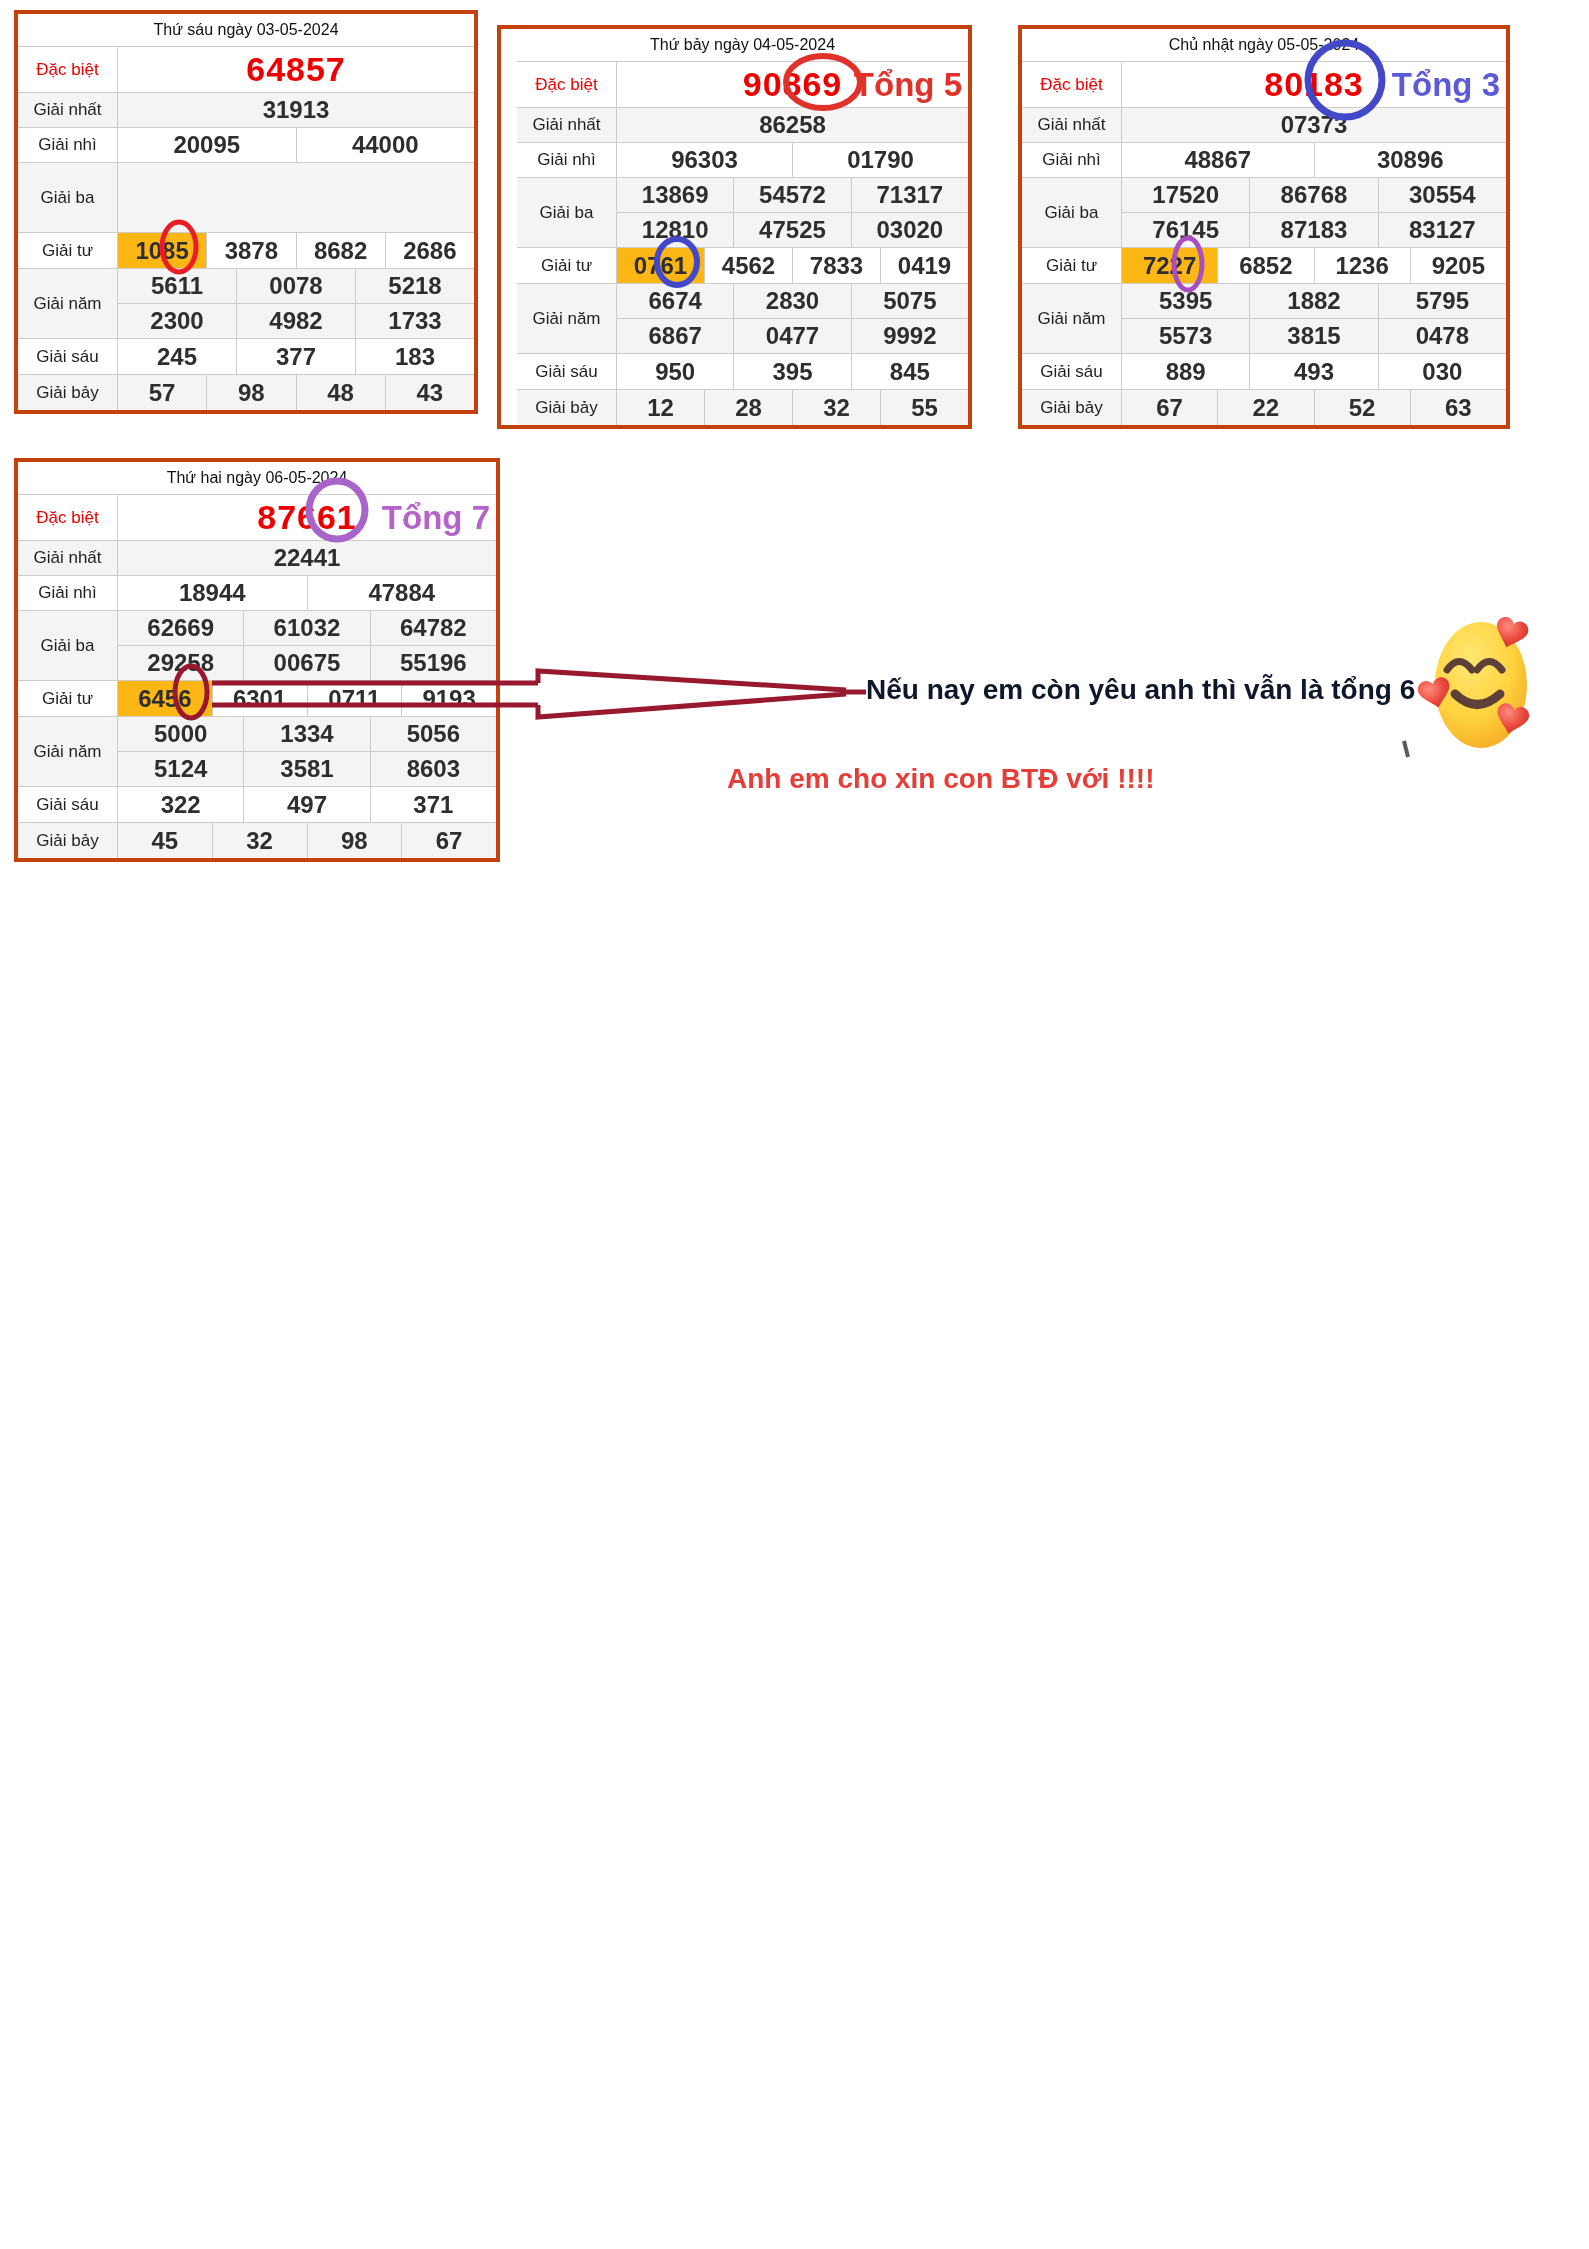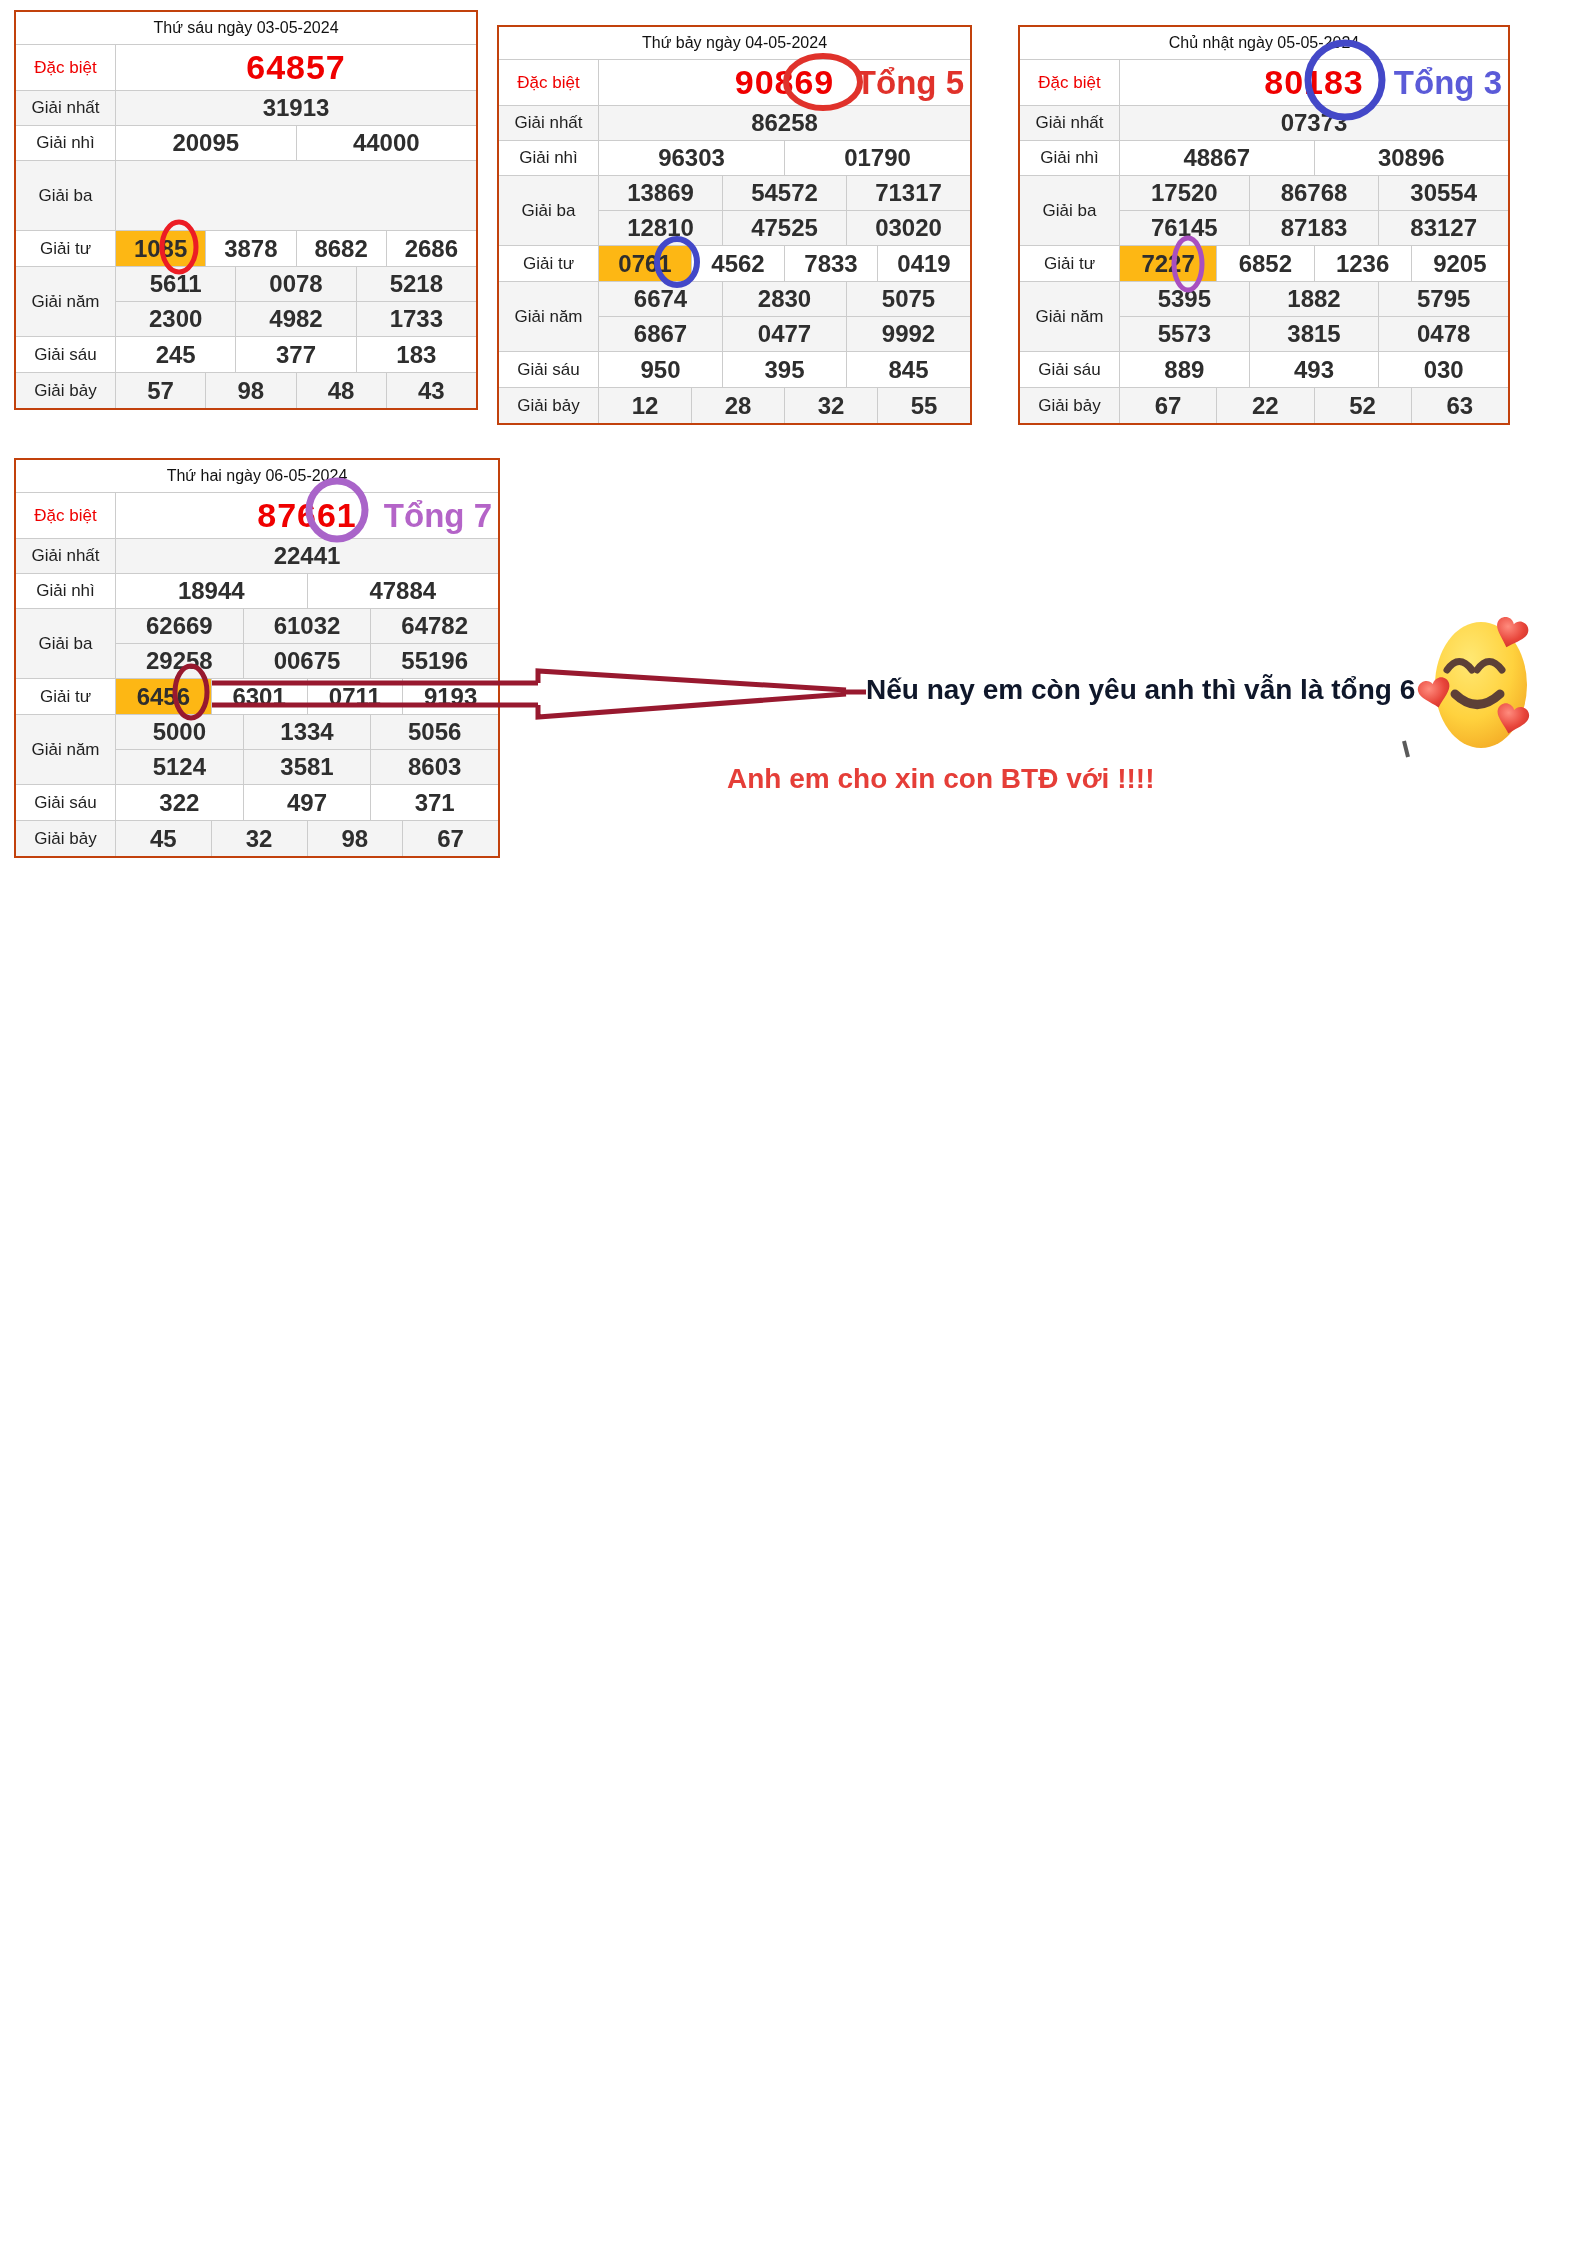--- a/index.html
+++ b/index.html
@@ -1,20 +1,20 @@
 <!DOCTYPE html>
 <html><head>
 <meta charset="utf-8">
 <style>
   html,body{margin:0;padding:0;background:#fff;}
   #page{position:relative;width:1589px;height:2249px;background:#ffffff;overflow:hidden;
         font-family:"Liberation Sans",sans-serif;}
 
   
-  .xtable{position:absolute;background:#fff;border:2px solid #c2410c;box-sizing:border-box;}
+  .xtable{position:absolute;background:#fff;border:4px solid #c2410c;box-sizing:border-box;}
   .row{display:flex;border-top:1px solid #cccccc;box-sizing:border-box;}
   .row-header{height:32px;border-top:none;align-items:center;justify-content:center;
               font-size:16px;color:#111;}
   .row-db{height:46px;}
   .row-s{height:35px;}
   .row-d{height:70px;}
   .row-q{height:36px;}
   .gray{background:#f4f4f4;}
   .lbl{flex:0 0 100px;display:flex;align-items:center;justify-content:center;
        font-size:17px;color:#1f1f1f;border-right:1px solid #cccccc;box-sizing:border-box;}
@@ -105,21 +105,21 @@
       <div class="lbl">Giải bảy</div>
       <div class="vals">
         <div class="cell">57</div>
         <div class="cell">98</div>
         <div class="cell">48</div>
         <div class="cell">43</div>
       </div>
     </div>
   </div>
 
-  <div class="xtable" style="left:497px;top:25px;width:475px;">
+  <div class="xtable" style="left:497px;top:25px;width:475px;padding-left:16px;">
     <div class="row row-header">
       <span>Thứ bảy ngày 04-05-2024</span>
     </div>
     <div class="row row-db">
       <div class="lbl redlbl">Đặc biệt</div>
       <div class="vals">
         <div class="dbnum">90869</div>
         <div class="tong" style="color: rgb(224, 50, 43);">Tổng 5</div>
       </div>
     </div>

